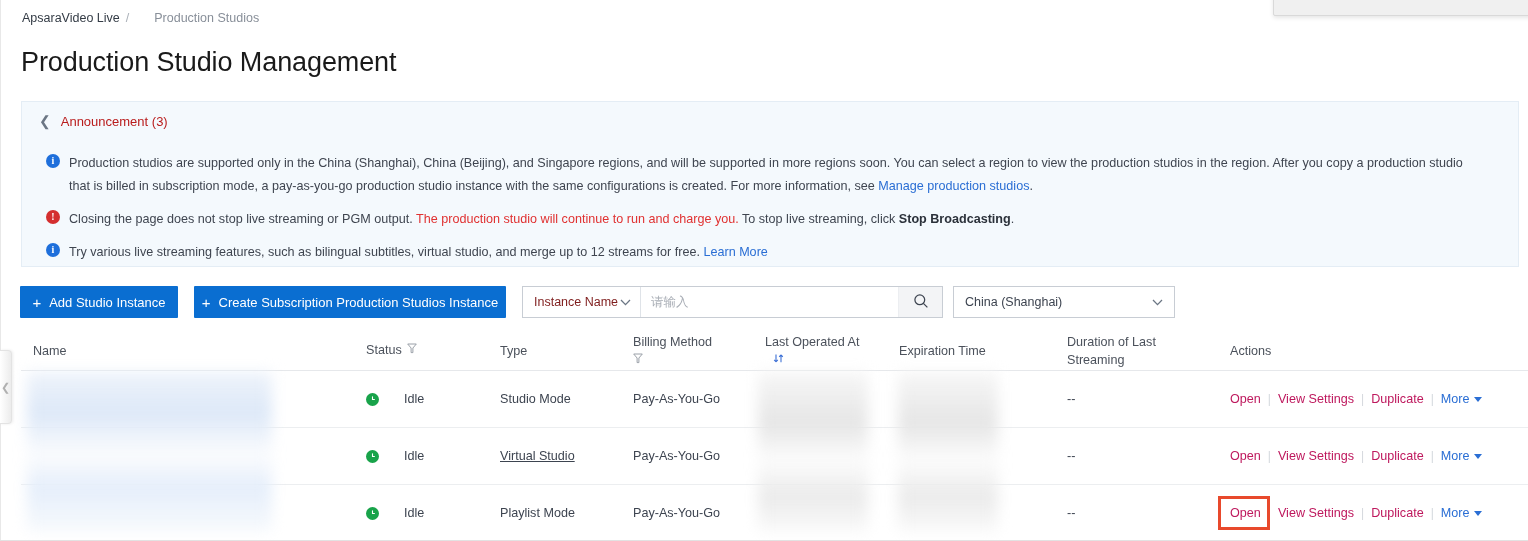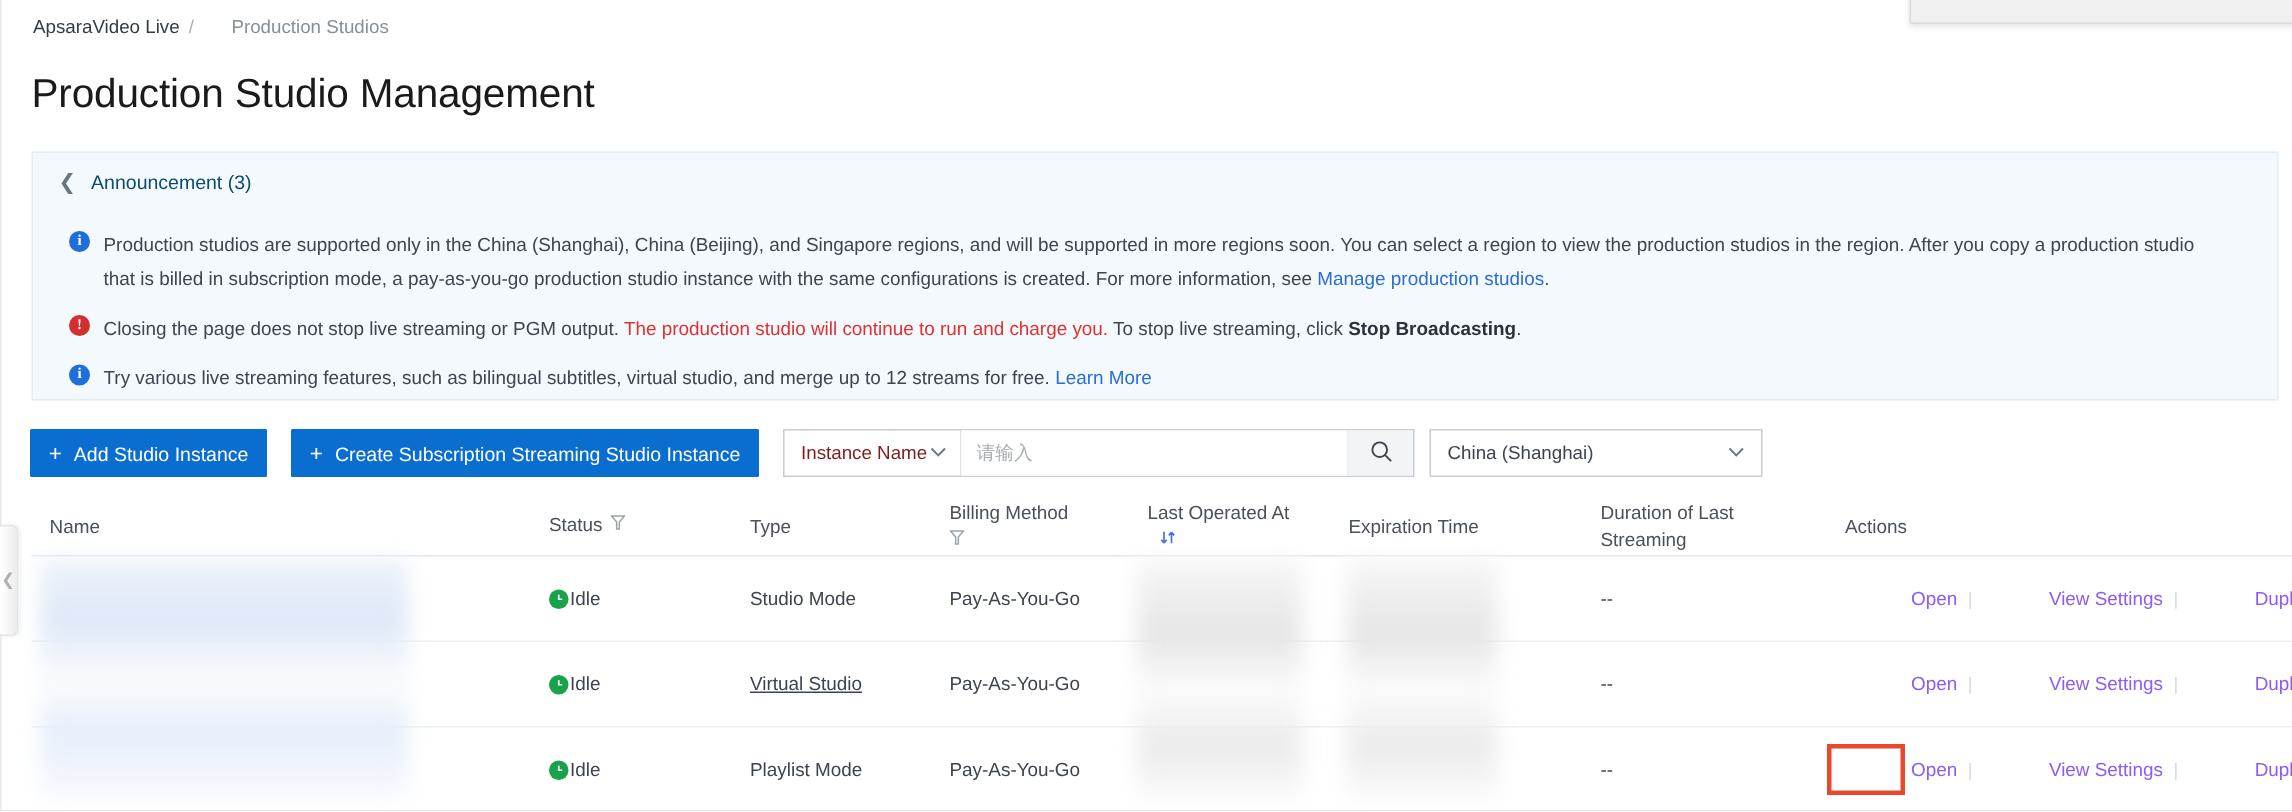--- a/index.html
+++ b/index.html
@@ -109,21 +109,21 @@
     cursor: pointer;
   }
   .announce-head .chev-left {
     font-size: 14px;
     color: #6b7684;
     line-height: 1;
     margin-top: -1px;
   }
   .announce-head .an-label {
     font-size: 13px;
-    color: #0c4a6e;
+    color: #b91c1c;
   }
   .an-list {
     position: absolute;
     left: 24px;
     top: 50px;
     right: 14px;
   }
   .an-item {
     display: flex;
     align-items: flex-start;
@@ -279,41 +279,40 @@
   }
   .row:last-child { border-bottom: none; }
   .cell {
     position: absolute;
     top: 50%;
     transform: translateY(-50%);
     font-size: 12.6px;
     color: #3d4450;
     white-space: nowrap;
   }
-  .status-cell { display: flex; align-items: center; gap: 1px; }
+  .status-cell { display: flex; align-items: center; gap: 25px; }
   .status-dot {
     width: 13px; height: 13px;
     border-radius: 50%;
     background: #18a34a;
     display: flex; align-items: center; justify-content: center;
     flex: 0 0 auto;
   }
   .actions {
     display: flex;
     align-items: center;
     gap: 0px;
   }
   .act-link {
-    color: #8b5cf6;
+    color: #be185d;
     font-size: 12.6px;
     cursor: pointer;
     text-decoration: none;
     padding: 0 7px;
     white-space: nowrap;
-    margin-left: 44px;
   }
   .act-sep {
     color: #d4d8dd;
     font-size: 12px;
     user-select: none;
   }
   .act-more {
     color: #2a6ed4;
     font-size: 12.6px;
     cursor: pointer;
@@ -410,21 +409,21 @@
   </div>
 
   <div class="toolbar">
     <button class="btn-primary" style="width:158px;">
       <span class="plus">+</span>
         <span>Add Studio Instance</span>
     </button>
     <div class="btn-gap"></div>
     <button class="btn-primary" style="width:312px;">
       <span class="plus">+</span>
-        <span>Create Subscription Streaming Studio Instance</span>
+        <span>Create Subscription Production Studios Instance</span>
     </button>
 
     <div class="search-wrap">
       <div class="search-select">
         <span>Instance Name</span>
         <span class="cdn">
           <svg width="11" height="7" viewBox="0 0 11 7">
               <path d="M1 1 L5.5 5.6 L10 1" stroke="#6b7684" stroke-width="1.3" fill="none"></path>
             </svg>
         </span>

